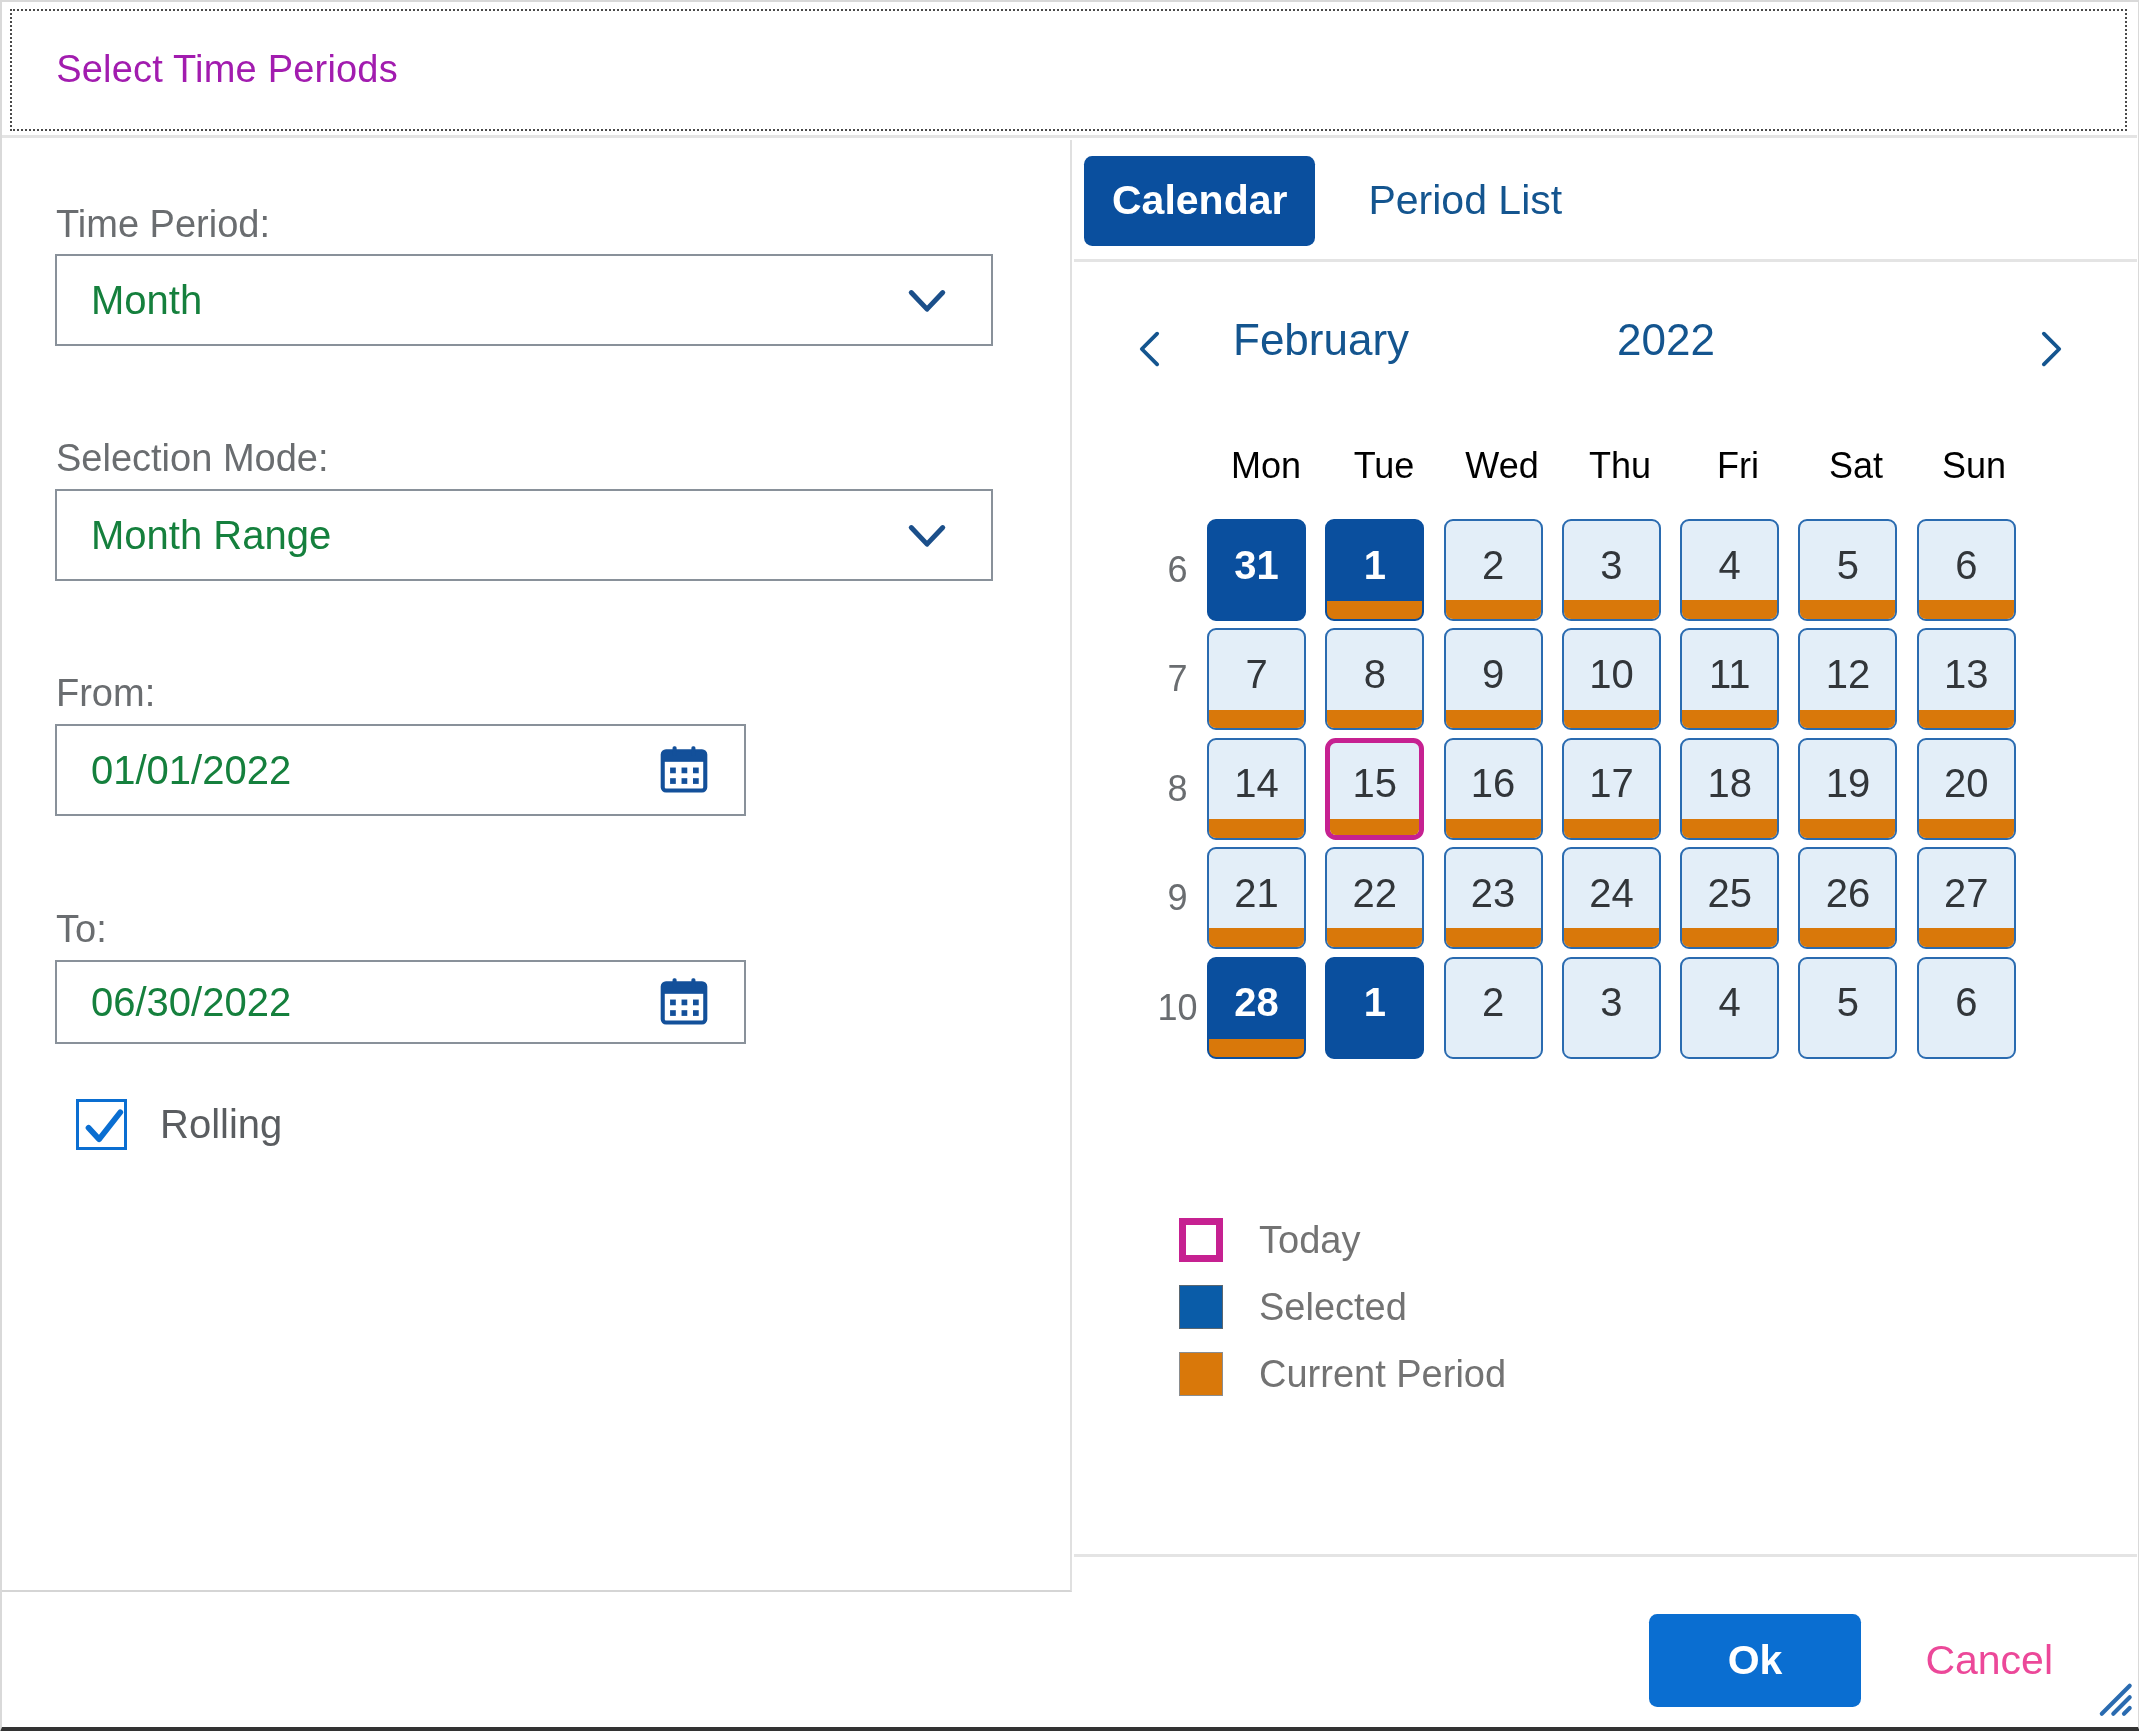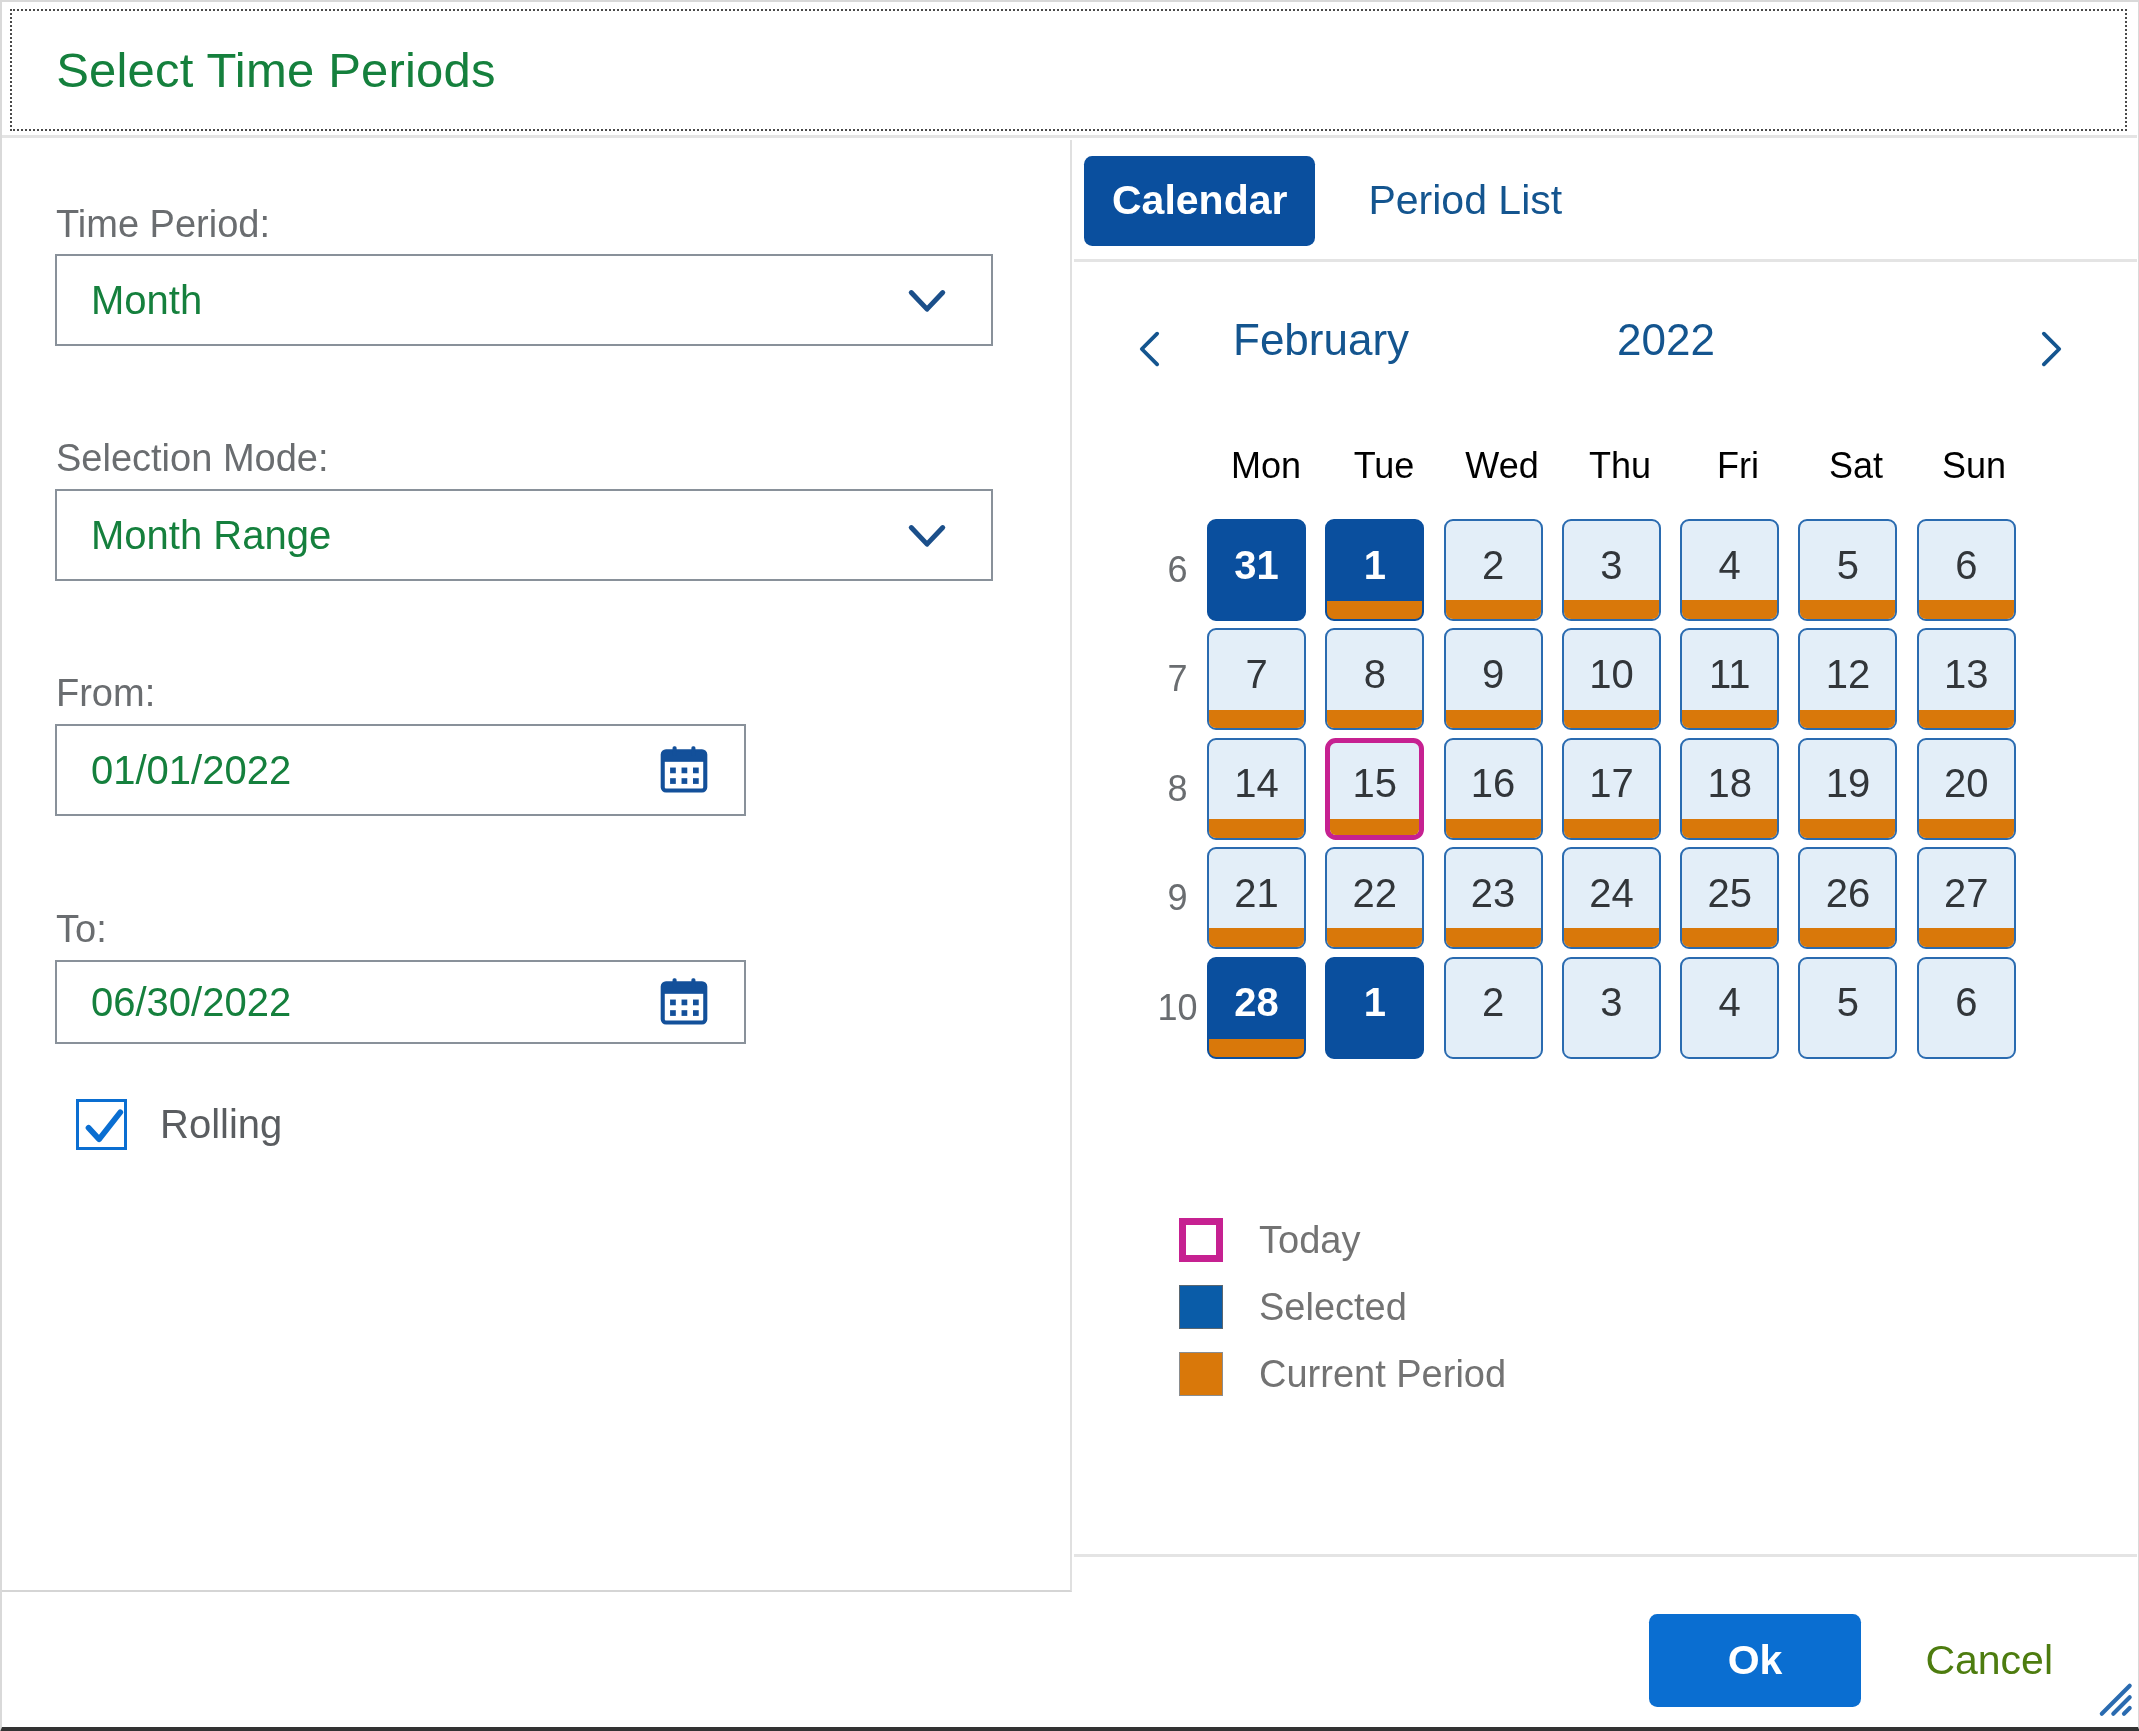--- a/index.html
+++ b/index.html
@@ -24,22 +24,22 @@
   .titlebar {
     position: absolute;
     left: 8.2px; top: 6.6px;
     width: 2117px; height: 122px;
     border: 2.5px dotted #4a4a4a;
     background: #ffffff;
     display: flex; align-items: center;
   }
   .title-text {
     padding-left: 44px;
-    font-size: 49px;
-    color: #15803d;
+    font-size: 38px;
+    color: #a21caf;
     letter-spacing: 0.2px;
     white-space: nowrap;
   }
   .title-underline {
     position: absolute;
     left: 0; top: 133px;
     width: 2135px; height: 3.3px;
     background: #e4e4e4;
   }
 
@@ -272,21 +272,21 @@
     font-size: 41px;
     font-weight: bold;
     border: none;
     border-radius: 8.2px;
     padding: 23px 79px;
     cursor: pointer;
     font-family: "Liberation Sans", sans-serif;
   }
   .btn-cancel {
     background: transparent;
-    color: #4d7c0f;
+    color: #ec4899;
     font-size: 41px;
     border: none;
     padding: 23px 33px;
     margin-left: 31px;
     margin-right: 51px;
     cursor: pointer;
     font-family: "Liberation Sans", sans-serif;
   }
   .resize-grip {
     position: absolute;

